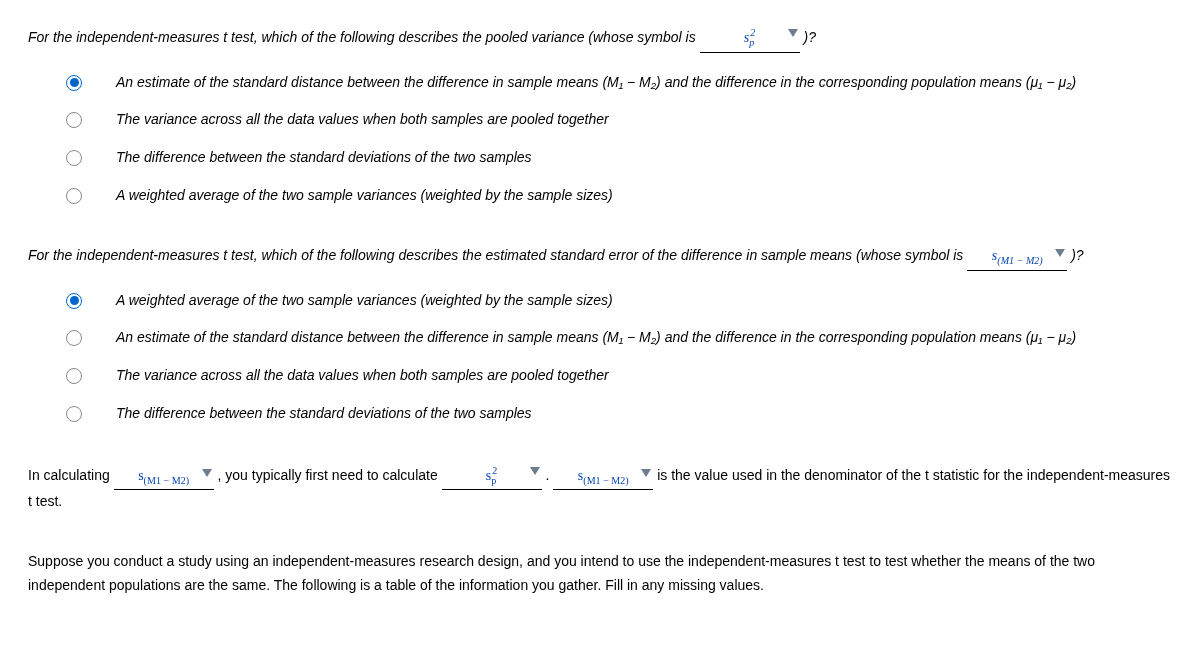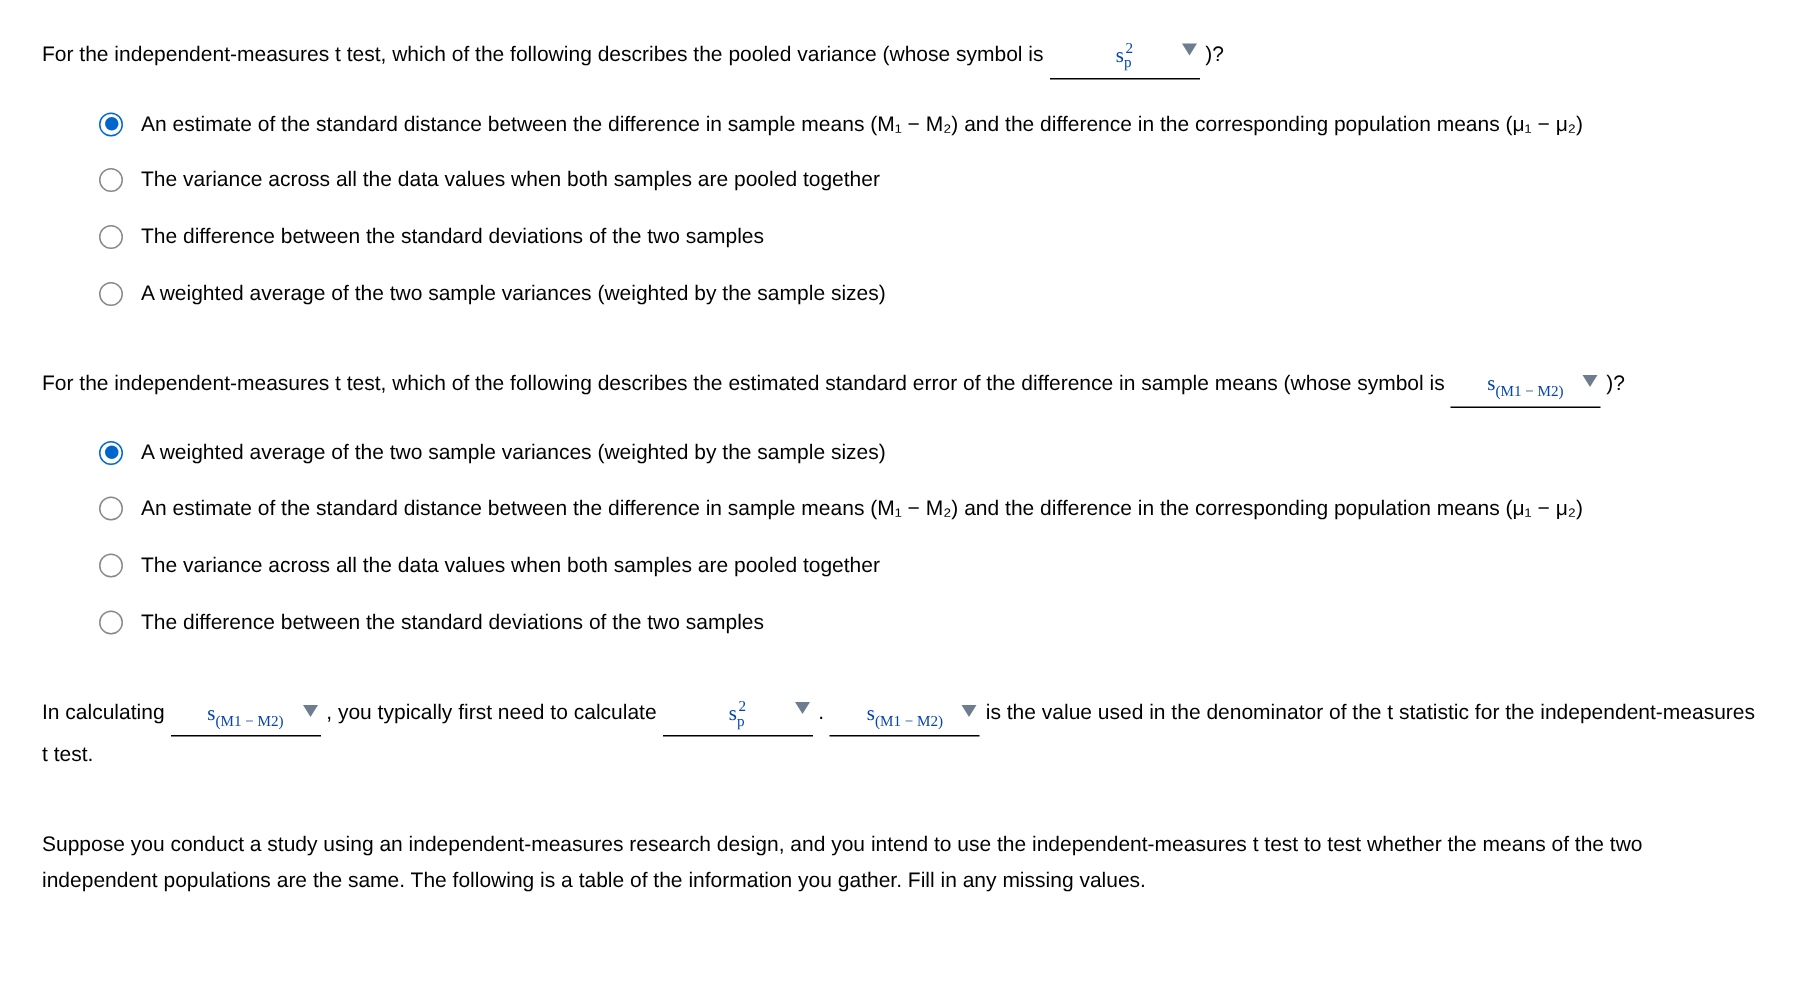--- a/index.html
+++ b/index.html
@@ -6,31 +6,33 @@
       font-family: Verdana, Geneva, sans-serif;
       font-size: 14px;
       color: #000;
       margin: 0;
       padding: 24px 28px;
       line-height: 1.7;
       background: #fff;
     }
     .question-block {
       margin-bottom: 36px;
+      font-style: italic;
     }
     .question-text {
       margin-bottom: 18px;
     }
     .options {
       padding-left: 38px;
     }
     .option-row {
       display: flex;
       align-items: flex-start;
       margin-bottom: 14px;
+      gap: 22px;
     }
     .radio {
       width: 14px;
       height: 14px;
       border: 1.5px solid #888;
       border-radius: 50%;
       margin-right: 12px;
       margin-top: 4px;
       flex-shrink: 0;
       display: inline-block;

